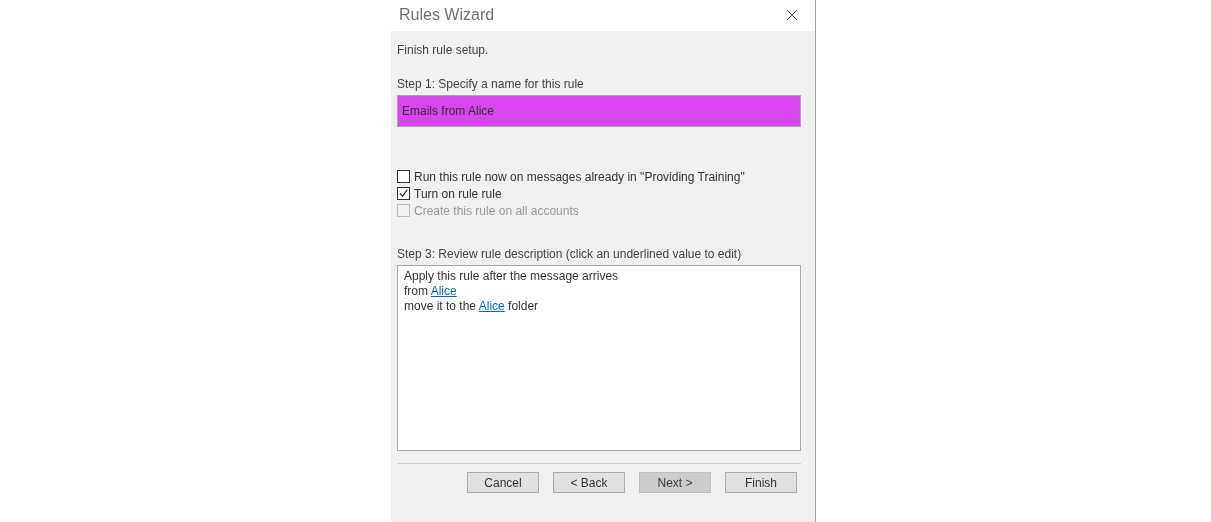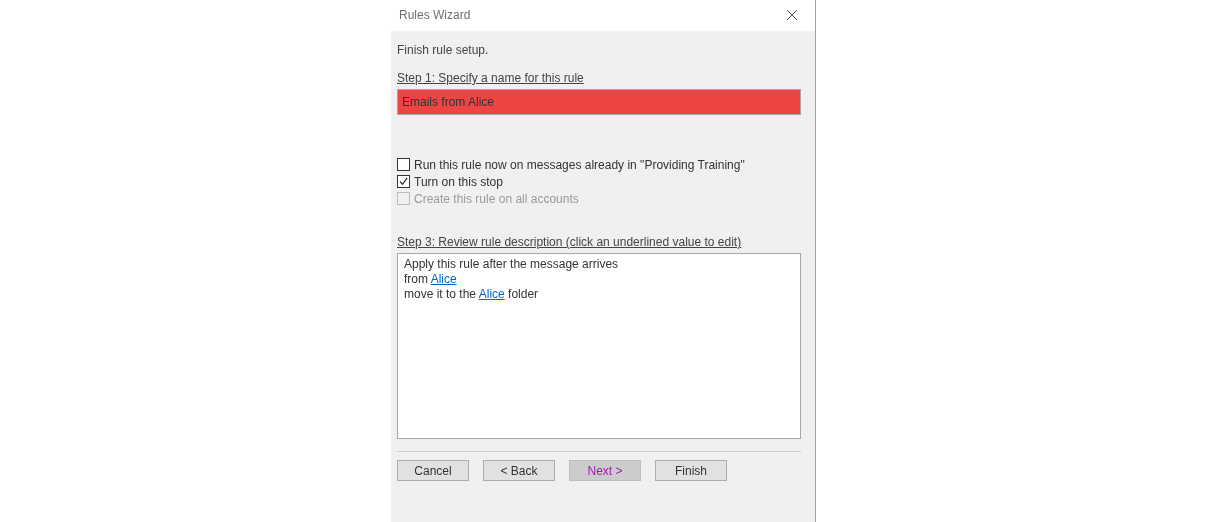--- a/index.html
+++ b/index.html
@@ -26,52 +26,51 @@
     height: 30px;
     background: #ffffff;
     border-bottom: 1px solid #ffffff;
     display: flex;
     align-items: center;
     justify-content: space-between;
     padding: 0 6px 0 8px;
   }
   .titlebar .title {
     color: #6f6f6f;
-    font-size: 12px;
+    font-size: 16px;
   }
   .close-btn {
     width: 34px;
     height: 24px;
     display: flex;
     align-items: center;
     justify-content: center;
     cursor: pointer;
   }
   .close-btn svg { stroke: #555; }
 
   .body {
     padding: 12px 14px 0 6px;
   }
   .subtitle {
     color: #444;
-    margin-bottom: 14px;
+    margin-bottom: 20px;
   }
 
   .section-label {
     color: #444;
     margin-bottom: 4px;
-    text-decoration: underline;
   }
 
   .text-input {
     width: 100%;
     box-sizing: border-box;
-    height: 26px;
+    height: 32px;
     border: 1px solid #a7a7a7;
-    background: #ef4444;
+    background: #d946ef;
     font: inherit;
     padding: 1px 4px;
     color: #333;
   }
 
   .gap-lg { height: 40px; }
   .gap-md { height: 26px; }
 
   .checkbox-row {
     display: flex;
@@ -115,37 +114,38 @@
   }
   .indent { padding-left: 7px; display: inline; }
 
   .footer-sep {
     margin: 12px 0 8px 0;
     border: none;
     border-top: 1px solid #cfcfcf;
   }
   .footer {
     display: flex;
+    justify-content: flex-end;
     gap: 14px;
     padding-right: 4px;
     padding-bottom: 8px;
   }
   .btn {
     width: 72px;
     height: 21px;
     border: 1px solid #adadad;
     background: #e1e1e1;
     font: inherit;
     color: #333;
     cursor: pointer;
     padding: 0;
   }
   .btn:disabled {
     background: #cccccc;
-    color: #a21caf;
+    color: #404040;
     border-color: #bfbfbf;
     cursor: default;
   }
 </style>
 </head>
 <body>
 
 <div class="dialog">
 
   <div class="titlebar">
@@ -175,21 +175,21 @@
       </span>
       <span>Run this rule now on messages already in "Providing Training"</span>
     </label>
 
     <label class="checkbox-row">
       <span class="cb checked">
         <svg width="9" height="9" viewBox="0 0 10 10" fill="none" stroke-width="1.4">
             <polyline points="1,5 4,8 9,1"></polyline>
           </svg>
       </span>
-      <span>Turn on this stop</span>
+      <span>Turn on rule rule</span>
     </label>
 
     <label class="checkbox-row disabled">
       <span class="cb disabled">
         
       </span>
       <span>Create this rule on all accounts</span>
     </label>
 
     <div class="gap-md"></div>

